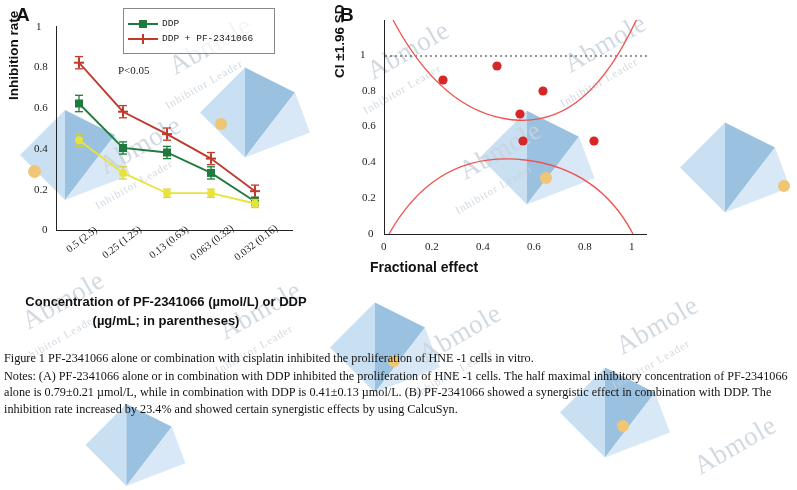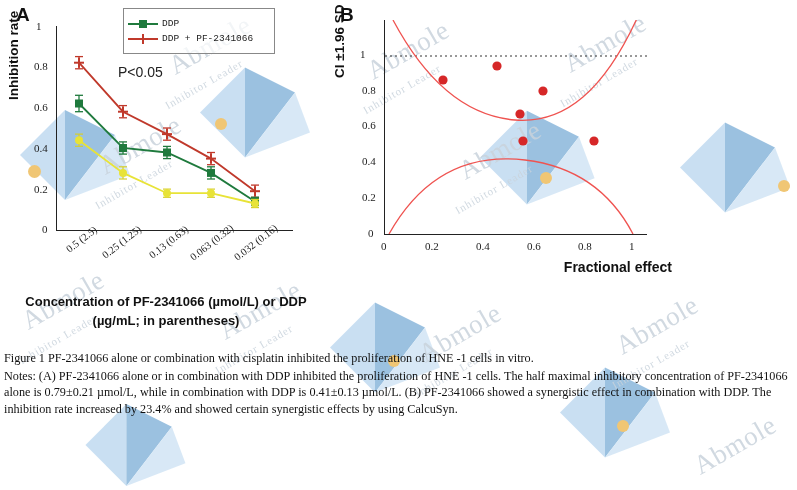--- a/index.html
+++ b/index.html
@@ -20,30 +20,30 @@
 
   
   #panelA{position:absolute;left:8px;top:4px;width:310px;height:340px;}
   .axis-title{font-family:"Liberation Sans",sans-serif;font-weight:bold;color:#111;}
   .ytitleA{position:absolute;left:-2px;top:96px;transform:rotate(-90deg);transform-origin:left top;font-size:13.5px;}
   .ticklbl{position:absolute;font-family:"Liberation Serif",serif;font-size:11px;color:#222;}
   .plotA{position:absolute;left:48px;top:22px;width:236px;height:204px;border-left:1.4px solid #222;border-bottom:1.4px solid #222;}
   .legendA{position:absolute;left:115px;top:4px;width:142px;border:1px solid #888;background:rgba(255,255,255,.72);padding:7px 4px;font-family:Liberation Mono, monospace;font-size:9.5px;color:#222;}
   .leg-row{display:flex;align-items:center;height:15px;}
   .leg-mark{width:30px;text-align:center;margin-right:4px;}
-  .pval{position:absolute;left:110px;top:60px;font-family:Liberation Sans, sans-serif;font-size:14px;color:#222;}
+  .pval{position:absolute;left:110px;top:60px;font-family:Liberation Serif, serif;font-size:11px;color:#222;}
   .xlabels{position:absolute;left:40px;top:228px;width:260px;height:52px;}
   .xlab{position:absolute;transform:rotate(-38deg);transform-origin:left top;font-family:"Liberation Serif",serif;font-size:10.5px;color:#222;white-space:nowrap;}
   .xtitleA{position:absolute;left:8px;top:288px;width:300px;text-align:center;font-size:13px;line-height:19px;}
 
   
   #panelB{position:absolute;left:330px;top:4px;width:340px;height:340px;}
   .plotB{position:absolute;left:54px;top:16px;width:262px;height:214px;border-left:1.4px solid #222;border-bottom:1.4px solid #222;}
   .ytitleB{position:absolute;left:2px;top:74px;transform:rotate(-90deg);transform-origin:left top;font-size:13.5px;}
-  .xtitleB{position:absolute;left:52px;top:255px;width:290px;text-align:right;font-size:14px;}
+  .xtitleB{position:absolute;left:40px;top:255px;width:290px;text-align:left;font-size:14px;}
 
   
   .caption{position:absolute;left:4px;top:350px;width:789px;font-family:"Liberation Serif",serif;font-size:12.2px;color:#111;line-height:16.6px;}
   .caption p{margin:0 0 1px 0;}
   svg{display:block;}
 </style>
 </head>
 <body>
 
 <div class="wrap">

